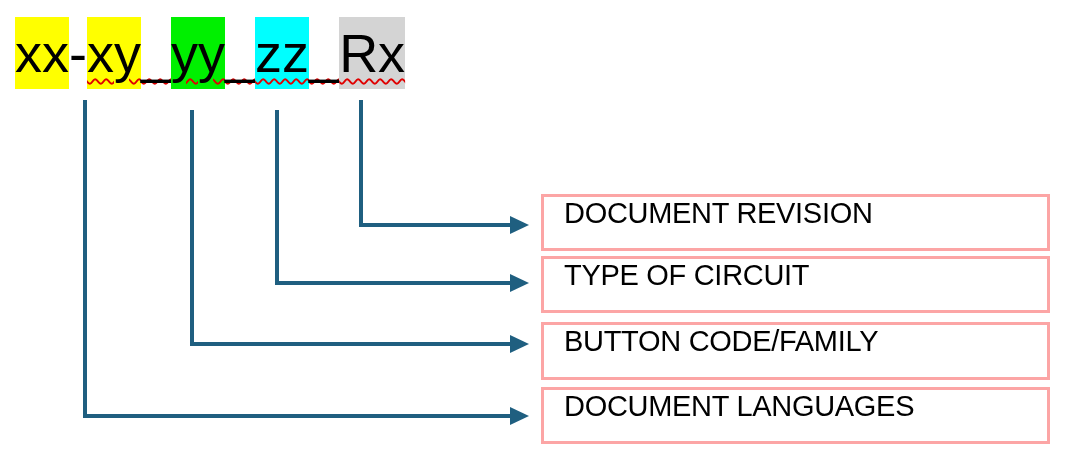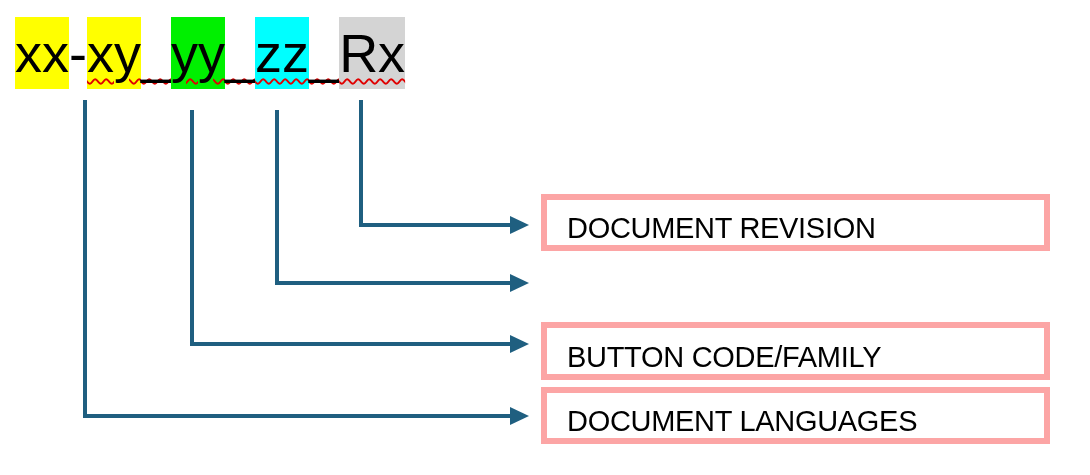--- a/index.html
+++ b/index.html
@@ -46,24 +46,24 @@
     border-bottom: 9px solid transparent;
     border-left: 19px solid currentColor;
   }
 
   
   .label-box {
     position: absolute;
     left: 541px;
     width: 509px;
     box-sizing: border-box;
-    border: 6px solid #fca5a5;
+    border: 3px solid #fca5a5;
     background: #FFFFFF;
     display: flex;
-    align-items: flex-end;
+    align-items: flex-start;
     padding-left: 20px;
     font-size: 29px;
     letter-spacing: -0.3px;
     color: #000000;
   }
   .b1 { top: 194px; height: 57px; }
   .b2 { top: 256px; height: 57px; }
   .b3 { top: 322px; height: 58px; }
   .b4 { top: 387px; height: 57px; }
 
@@ -111,20 +111,23 @@
 
   <div class="connector c-xxxy" style="color: rgb(31, 95, 128);">
     <div class="v"></div>
     <div class="h"></div>
     <div class="arrow"></div>
   </div>
 
   <div class="label-box b1">
     <span>DOCUMENT REVISION</span>
   </div>
+  <div class="label-box b2">
+    <span>TYPE OF CIRCUIT</span>
+  </div>
   <div class="label-box b4">
     <span>DOCUMENT LANGUAGES</span>
   </div>
   <div class="label-box b3">
     <span>BUTTON CODE/FAMILY</span>
   </div>
 
 </div>
 
 </body></html>

